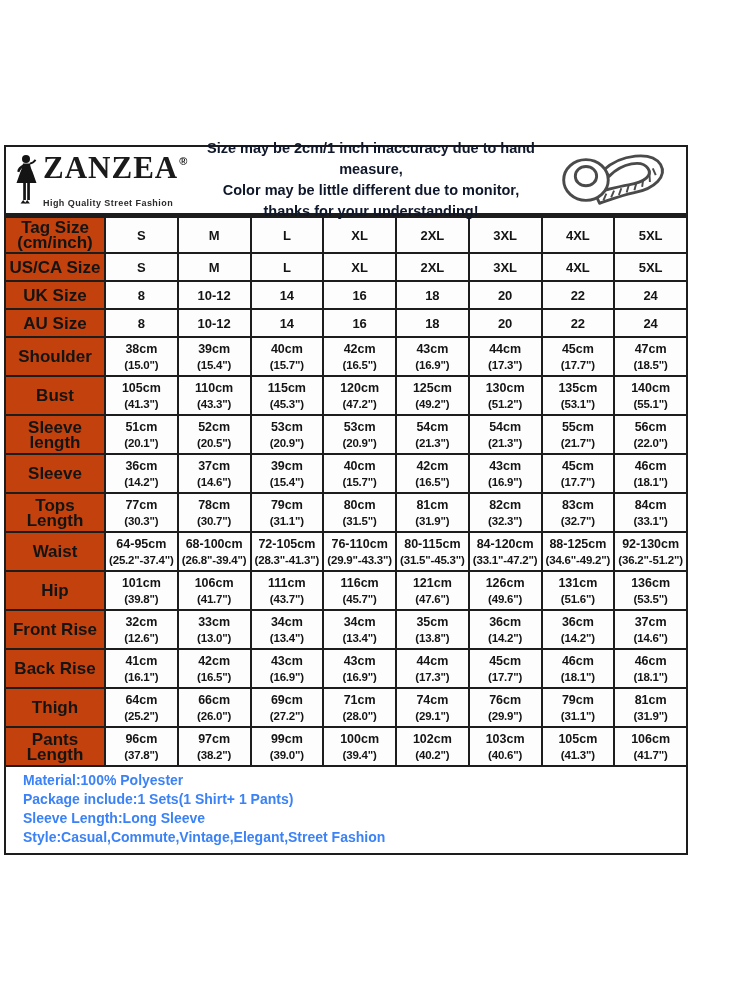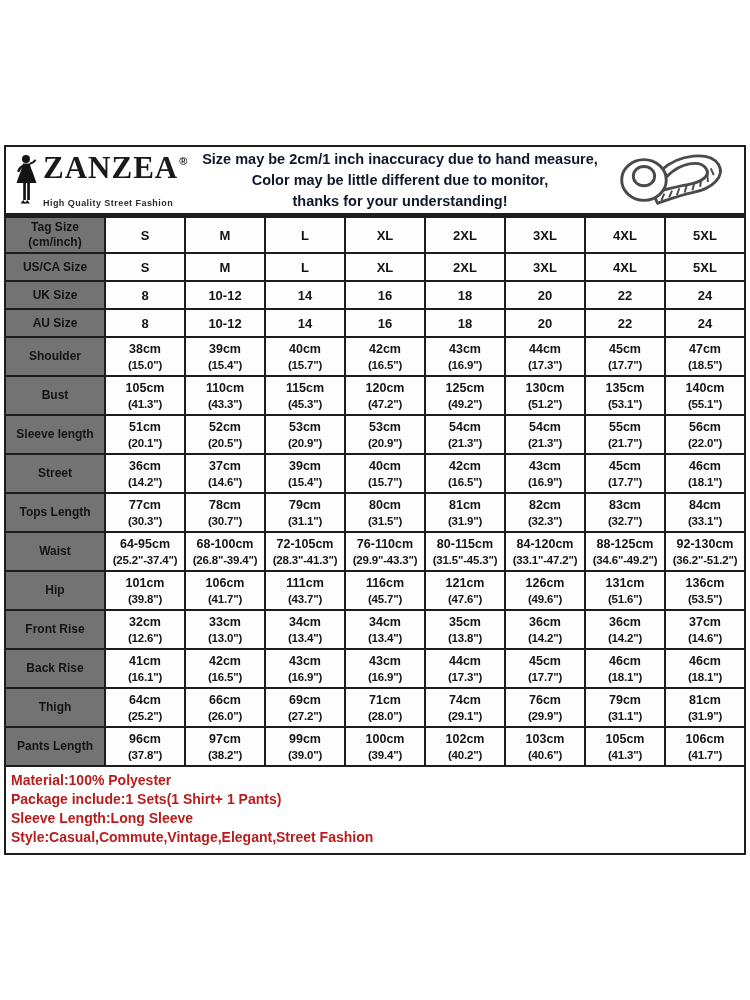--- a/index.html
+++ b/index.html
@@ -1,21 +1,21 @@
 <!DOCTYPE html>
 <html><head>
 <meta charset="utf-8">
 <style>
   html,body{margin:0;padding:0;}
   body{
     width:750px;height:1000px;background:#ffffff;
     font-family:"Liberation Sans", sans-serif;
     color:#141414;overflow:hidden;position:relative;
   }
-  .sheet{position:absolute;left:4px;top:145px;width:742px;}
+  .sheet{position:absolute;left:4px;top:145px;width:684px;}
 
   
   .header-box{
     box-sizing:border-box;border:2px solid #1d1d1d;background:#fff;
     height:70px;display:flex;align-items:center;
   }
   .logo{width:190px;display:flex;align-items:center;padding-left:7px;box-sizing:border-box;}
   .logo svg{flex:0 0 auto;}
   .logo-text{margin-left:3px;line-height:1;}
   .brand-row{white-space:nowrap;}
@@ -30,32 +30,32 @@
 
   
   table.size-table{
     width:100%;border-collapse:collapse;table-layout:fixed;
     border:2px solid #1d1d1d;border-top:3px solid #1d1d1d;
   }
   .size-table td{
     border:2px solid #1d1d1d;text-align:center;vertical-align:middle;
     padding:0 1px;overflow:hidden;
   }
-  .label-cell{background:#737373;font-weight:bold;font-size:12px;line-height:15px;}
+  .label-cell{background:#c2410c;font-weight:bold;font-size:17px;line-height:15px;}
   .value-cell{background:#fdfdfd;font-weight:bold;font-size:13px;}
   .conv-row td{height:26px;}
   .conv-row:first-child td{height:34px;}
   .meas-row td{height:37px;}
   .cm-line{font-size:12.5px;line-height:17px;font-weight:bold;}
   .inch-line{font-size:11.5px;line-height:15px;font-weight:bold;letter-spacing:-0.2px;white-space:nowrap;}
 
   
   .details-box{
     box-sizing:border-box;border:2px solid #1d1d1d;border-top:none;background:#fff;
-    padding:4px 5px 6px 5px;font-weight:bold;font-size:14px;line-height:19px;color:#b91c1c;
+    padding:4px 5px 6px 17px;font-weight:bold;font-size:14px;line-height:19px;color:#3b82f6;
   }
 </style>
 </head>
 <body>
 
 <div class="sheet">
 
   <div class="header-box">
     <div class="logo">
       <svg width="27" height="52" viewBox="0 0 27 52">
@@ -266,21 +266,21 @@
           <td class="value-cell">
             <div class="cm-line">55cm</div>
             <div class="inch-line">(21.7")</div>
           </td>
           <td class="value-cell">
             <div class="cm-line">56cm</div>
             <div class="inch-line">(22.0")</div>
           </td>
         </tr>
         <tr class="meas-row">
-          <td class="label-cell">Street</td>
+          <td class="label-cell">Sleeve</td>
           <td class="value-cell">
             <div class="cm-line">36cm</div>
             <div class="inch-line">(14.2")</div>
           </td>
           <td class="value-cell">
             <div class="cm-line">37cm</div>
             <div class="inch-line">(14.6")</div>
           </td>
           <td class="value-cell">
             <div class="cm-line">39cm</div>

